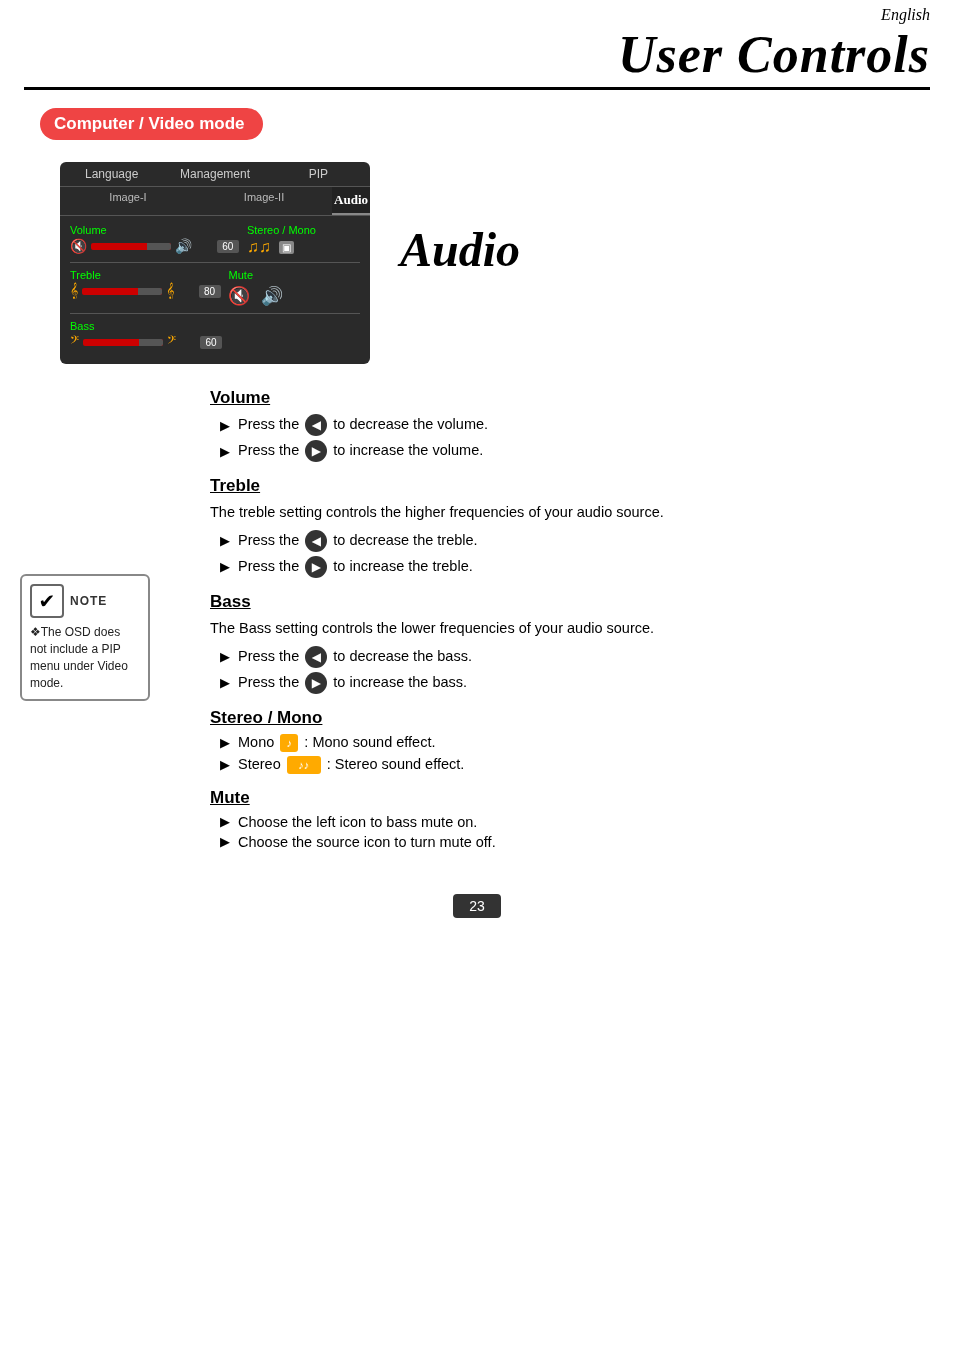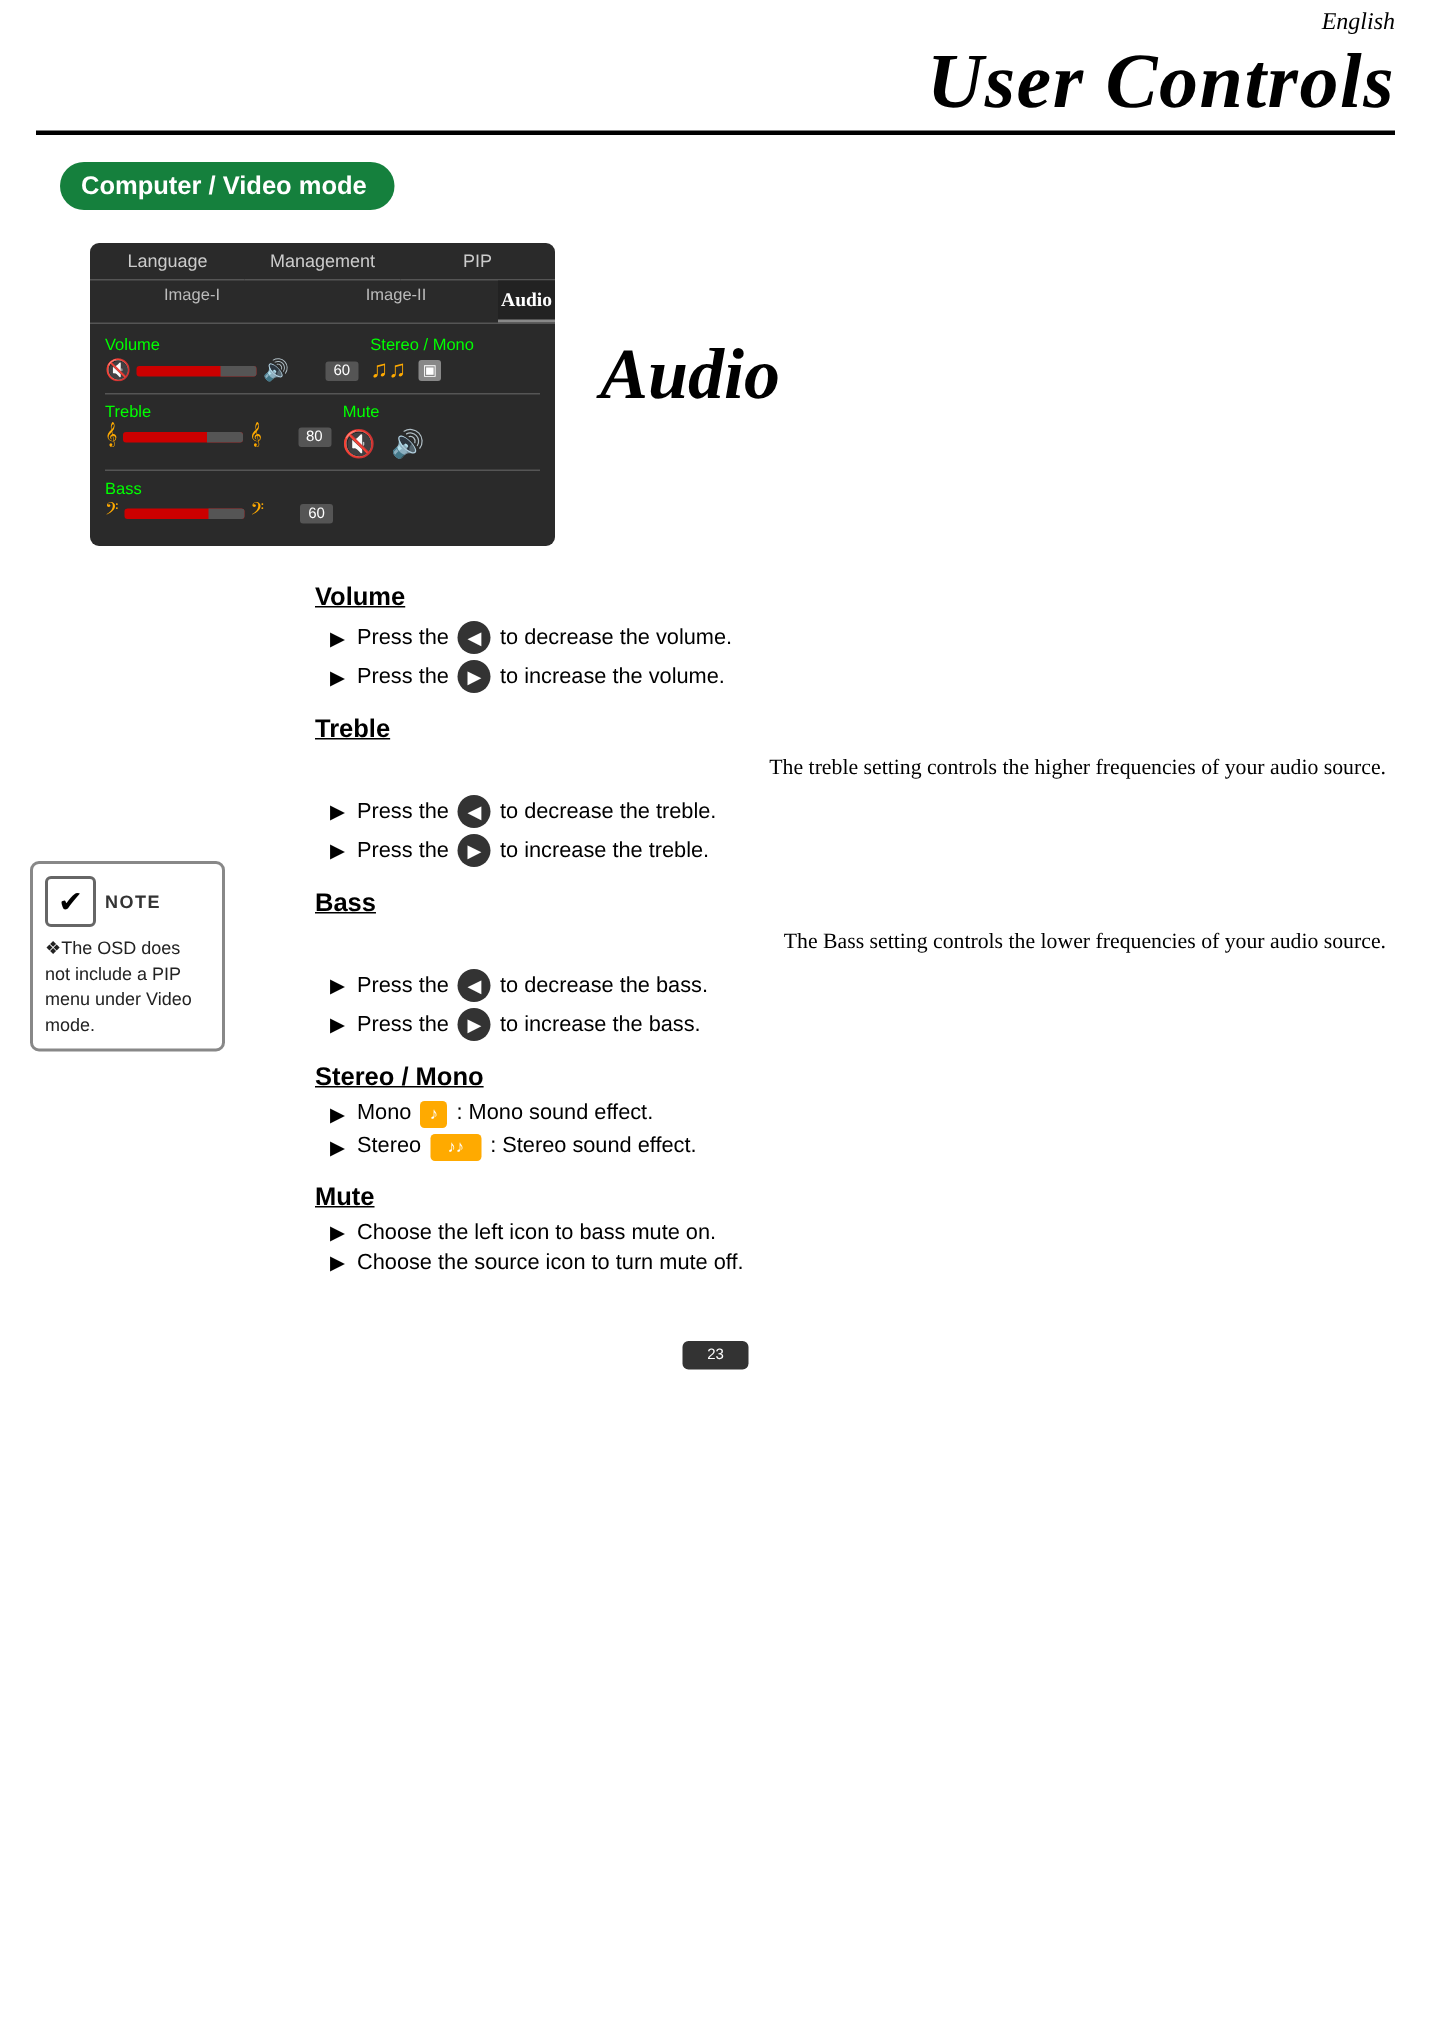--- a/index.html
+++ b/index.html
@@ -33,21 +33,21 @@
       letter-spacing: 1px;
     }
     .header-rule {
       border: none;
       border-top: 3px solid #000;
       margin: 4px 24px 0 24px;
     }
 
     
     .section-label {
-      background: #15803d;
+      background: #ef4444;
       color: #fff;
       font-weight: bold;
       font-size: 17px;
       font-family: Arial, sans-serif;
       display: inline-block;
       padding: 6px 18px 6px 14px;
       border-radius: 18px;
       margin: 18px 0 14px 40px;
     }
 
@@ -231,24 +231,23 @@
     .section-heading {
       font-size: 17px;
       font-weight: bold;
       text-decoration: underline;
       font-family: Arial, sans-serif;
       margin-top: 14px;
       margin-bottom: 6px;
     }
     .section-para {
       font-size: 14.5px;
-      font-family: Liberation Serif, serif;
+      font-family: Liberation Sans, sans-serif;
       line-height: 1.5;
       margin-bottom: 6px;
-      text-align: right;
     }
     .bullet-item {
       display: flex;
       align-items: center;
       gap: 6px;
       font-size: 14.5px;
       font-family: Arial, sans-serif;
       margin-bottom: 4px;
       margin-left: 10px;
     }
@@ -298,21 +297,21 @@
     
     .page-number {
       text-align: center;
       margin-top: 40px;
       margin-bottom: 16px;
     }
     .page-number-box {
       display: inline-block;
       background: #333;
       color: #fff;
-      font-size: 10px;
+      font-size: 14px;
       font-family: Arial, sans-serif;
       padding: 4px 16px;
       border-radius: 4px;
     }
 
     
     .top-area {
       display: flex;
       align-items: flex-start;
       padding-left: 20px;

